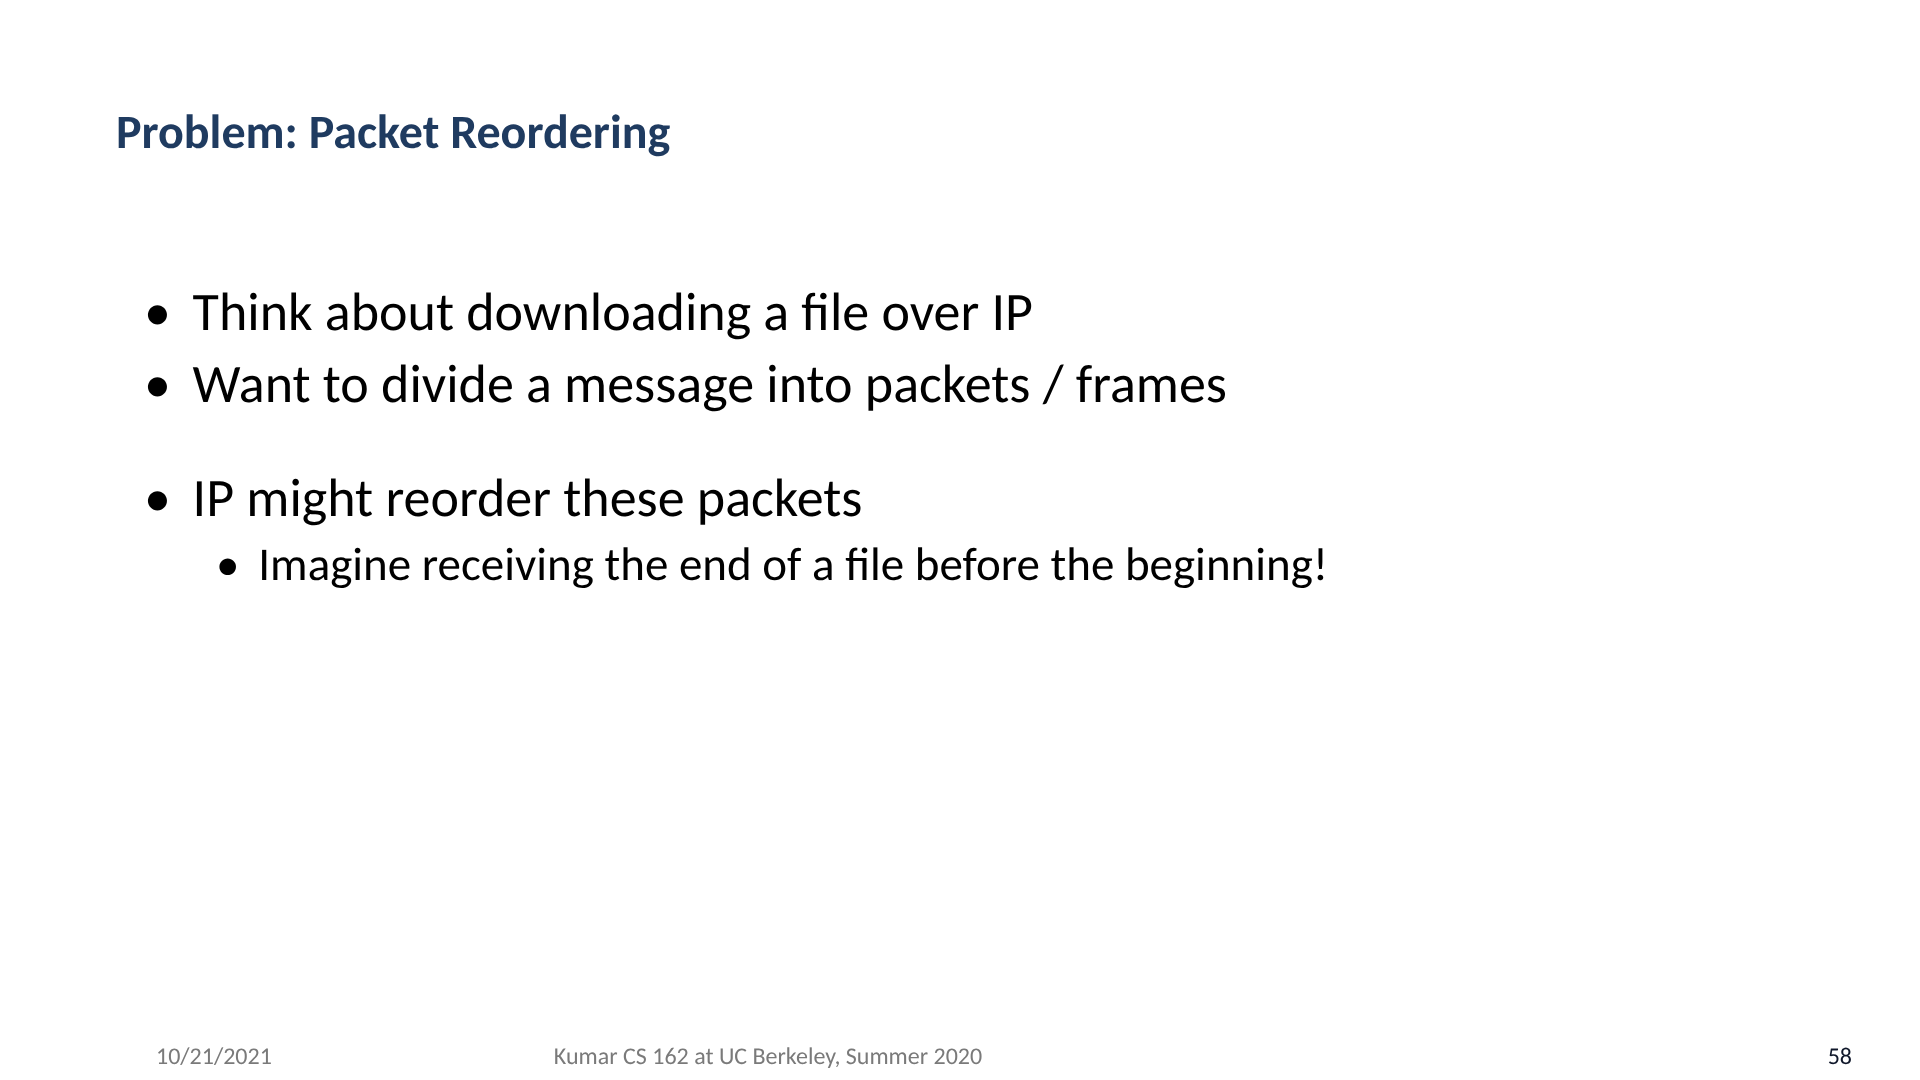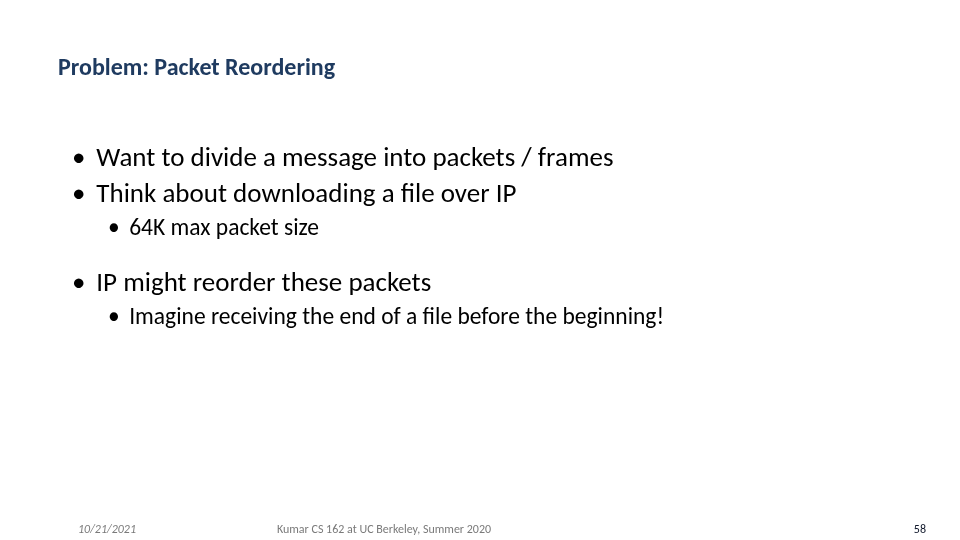--- a/index.html
+++ b/index.html
@@ -4,40 +4,37 @@
 <style>
   * { margin: 0; padding: 0; box-sizing: border-box; }
   html, body { width: 960px; height: 540px; background: #fff; font-family: "Segoe UI", "Calibri", Arial, sans-serif; color: #000; }
   .slide { position: relative; width: 960px; height: 540px; }
   .title { position: absolute; left: 58px; top: 52px; font-size: 24px; font-weight: 700; color: #1f3b60; letter-spacing: 0px; }
   .content { position: absolute; left: 72px; top: 140px; width: 830px; }
   .lvl1 { font-size: 27px; color: #000; line-height: 1.25; margin-bottom: 2px; }
   .lvl2 { font-size: 23.5px; color: #000; line-height: 1.3; margin-left: 36px; margin-bottom: 4px; }
   .bullet { display: inline-block; width: 0.9em; }
   .footer { position: absolute; bottom: 18px; left: 0; width: 960px; font-size: 12px; color: #7a7a7a; }
-  .footer .date { position: absolute; left: 78px; font-style: italic; }
+  .footer .date { position: absolute; left: 78px; }
   .footer .center { position: absolute; left: 0; width: 768px; text-align: center; }
   .footer .pagenum { position: absolute; right: 34px; color: #0f172a; }
 </style>
 </head>
 <body>
 
 <div class="slide">
 
   <div class="title">Problem: Packet Reordering</div>
 
   <div class="content">
     <div class="lvl1">
-      <span class="bullet">•</span><span>Want to divide a message into packets / frames</span>
+      <span class="bullet">•</span><span>Think about downloading a file over IP</span>
     </div>
     <div class="lvl1">
-      <span class="bullet">•</span><span>Think about downloading a file over IP</span>
-    </div>
-    <div class="lvl2">
-      <span class="bullet">•</span><span>64K max packet size</span>
+      <span class="bullet">•</span><span>Want to divide a message into packets / frames</span>
     </div>
     <div class="lvl1" style="margin-top:23px;">
       <span class="bullet">•</span><span>IP might reorder these packets</span>
     </div>
     <div class="lvl2">
       <span class="bullet">•</span><span>Imagine receiving the end of a file before the beginning!</span>
     </div>
   </div>
 
   <div class="footer">

